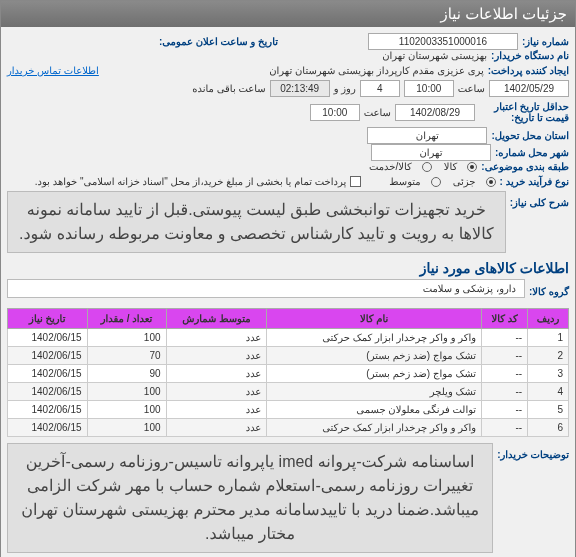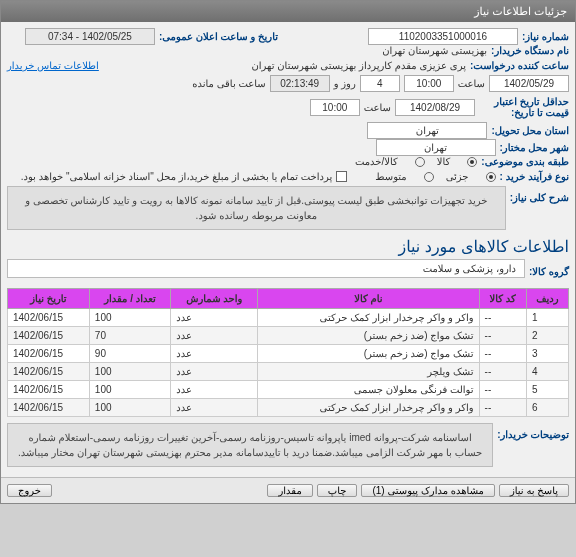--- a/index.html
+++ b/index.html
@@ -12,21 +12,21 @@
   direction: rtl;
 }
 .window {
   background: #f0f0f0;
   border: 1px solid #888;
 }
 .titlebar {
   background: linear-gradient(to bottom, #8a8a8a, #6f6f6f);
   color: #fff;
   padding: 4px 8px;
-  font-size: 11px;
+  font-size: 15px;
 }
 .content {
   padding: 6px;
 }
 .row {
   display: flex;
   align-items: center;
   margin-bottom: 4px;
   gap: 4px;
 }
@@ -55,21 +55,21 @@
   font-size: 10px;
 }
 .radio-group {
   display: flex;
   gap: 12px;
   align-items: center;
 }
 .radio-item {
   display: flex;
   align-items: center;
-  gap: 17px;
+  gap: 10px;
 }
 .radio {
   width: 10px;
   height: 10px;
   border: 1px solid #666;
   border-radius: 50%;
   display: inline-block;
   position: relative;
 }
 .radio.checked::after {
@@ -84,29 +84,29 @@
 }
 .checkbox {
   width: 11px;
   height: 11px;
   border: 1px solid #666;
   display: inline-block;
   background: #fff;
 }
 .section-title {
   color: #004080;
-  font-weight: normal;
+  font-weight: bold;
   padding: 3px 0;
-  font-size: 16px;
+  font-size: 14px;
 }
 .desc-box {
   background: #e0e0e0;
   border: 1px solid #bbb;
   padding: 6px;
-  font-size: 10px;
+  font-size: 16px;
   line-height: 1.5;
   text-align: center;
   color: #444;
 }
 .group-box {
   background: #fff;
   border: 1px solid #bbb;
   padding: 3px 8px;
   margin-bottom: 6px;
 }
@@ -119,21 +119,21 @@
 th {
   background: #d946ef;
   border: 1px solid #aaa;
   padding: 4px;
   font-weight: bold;
   color: #333;
 }
 td {
   border: 1px solid #ccc;
   padding: 3px 5px;
-  text-align: left;
+  text-align: right;
 }
 tr:nth-child(even) td {
   background: #f4f4f4;
 }
 .buttons {
   display: flex;
   gap: 4px;
   padding: 6px;
   background: #e8e8e8;
   border-top: 1px solid #bbb;
@@ -169,31 +169,30 @@
 
   <div class="content">
 
     <div class="col2">
       <div>
         <span class="label">شماره نیاز:</span>
         <span class="field" style="min-width:150px">1102003351000016</span>
       </div>
       <div>
         <span class="label">تاریخ و ساعت اعلان عمومی:</span>
-        <span class="field gray" style="min-width:130px">1402/05/25 - 07:34</span>
       </div>
     </div>
 
     <div class="row">
       <span class="label">نام دستگاه خریدار:</span>
       <span>بهزیستی شهرستان تهران</span>
     </div>
 
     <div class="row">
-      <span class="label">ساعت کننده درخواست:</span>
+      <span class="label">ایجاد کننده پرداخت:</span>
       <span>پری عزیزی مقدم کارپرداز بهزیستی شهرستان تهران</span>
       <span class="flex-grow"></span>
       <span class="link">اطلاعات تماس خریدار</span>
     </div>
 
     <div class="row">
       <span class="field">1402/05/29</span>
       <span>ساعت</span>
       <span class="field" style="min-width:50px">10:00</span>
       <span class="field" style="min-width:40px">4</span>
@@ -211,21 +210,21 @@
 
     <div class="col2">
       <div>
         <span class="label">استان محل تحویل:</span>
         <span class="field" style="min-width:120px">تهران</span>
       </div>
     </div>
 
     <div class="col2">
       <div>
-        <span class="label">شهر محل مختار:</span>
+        <span class="label">شهر محل شماره:</span>
         <span class="field" style="min-width:120px">تهران</span>
       </div>
     </div>
 
     <div class="row">
       <span class="label">طبقه بندی موضوعی:</span>
       <div class="radio-group">
         <div class="radio-item">
           <span class="radio checked"></span>
           <span>کالا</span>
@@ -265,21 +264,21 @@
       <span class="label">گروه کالا:</span>
       <div class="group-box flex-grow">دارو، پزشکی و سلامت</div>
     </div>
 
     <table>
       <thead>
         <tr>
           <th>ردیف</th>
           <th>کد کالا</th>
           <th>نام کالا</th>
-          <th>واحد شمارش</th>
+          <th>متوسط شمارش</th>
           <th>تعداد / مقدار</th>
           <th>تاریخ نیاز</th>
         </tr>
       </thead>
       <tbody id="tbody">
           <tr>
             <td>1</td>
             <td>--</td>
             <td style="text-align: right;">واکر و واکر چرخدار ابزار کمک حرکتی</td>
             <td>عدد</td>

